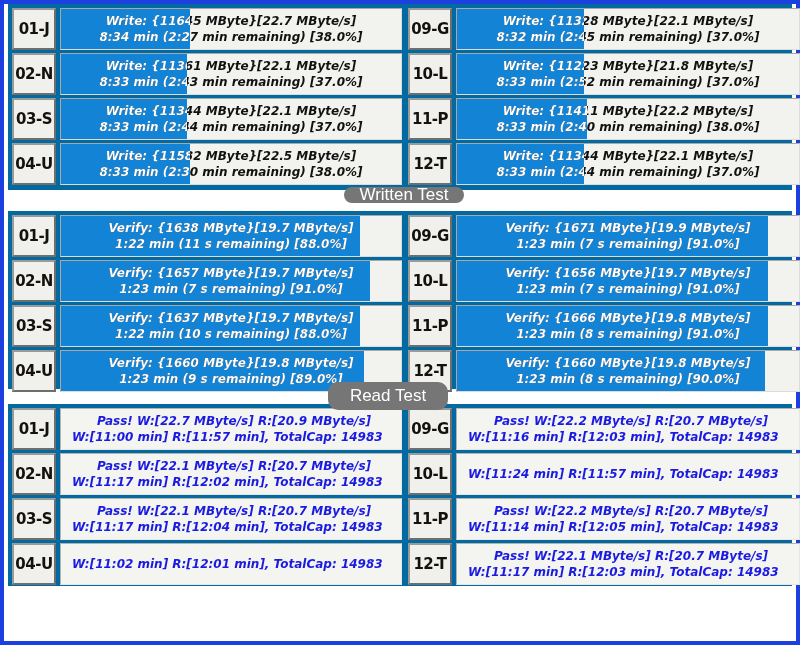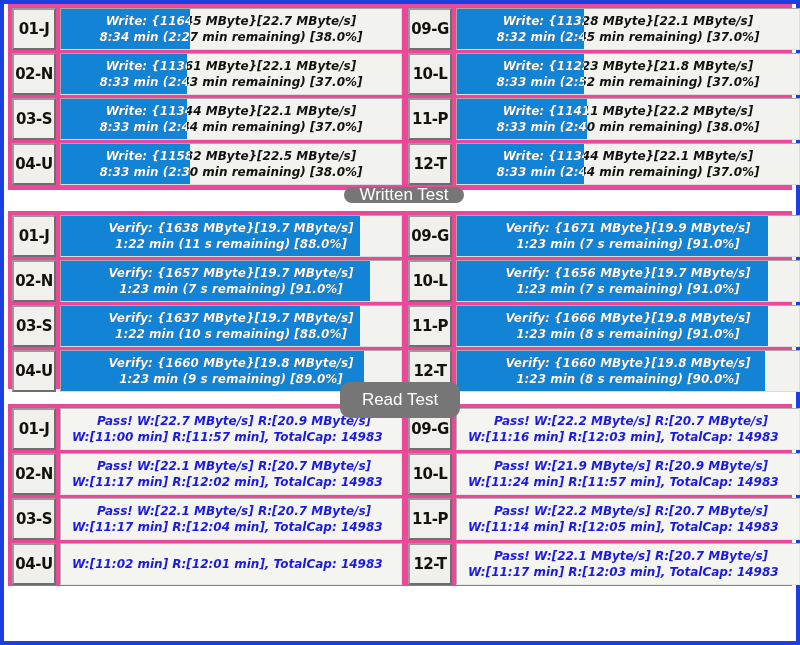--- a/index.html
+++ b/index.html
@@ -12,21 +12,21 @@
   .app{
     position:relative;
     width:800px;height:645px;
     box-sizing:border-box;
     border:4px solid #1c3fe0;
     background:#ffffff;
   }
   .section{
     position:absolute;
     left:4px; right:4px;
-    background:#ec4899;
+    background:#0369a1;
   }
   .sec-write{ top:0px;   height:186px; }
   .sec-read{  top:207px; height:178px; }
   .sec-pass{  top:400px; height:182px; }
 
   .col{
     position:absolute;
     top:0; bottom:0;
   }
   .col-left{  left:4px;  width:390px; }
@@ -126,21 +126,21 @@
     background:#767676;
     color:#ffffff;
     border-radius:10px;
     font-family:"Liberation Sans",sans-serif;
     font-size:17px;
     display:flex;align-items:center;justify-content:center;
     z-index:5;
     white-space:nowrap;
   }
   .pill-written{ left:340px; top:183px; width:120px; height:16px; }
-  .pill-read{   left:336px; top:378px; width:120px; height:36px;border-radius:10px; }
+  .pill-read{   left:324px; top:378px; width:120px; height:28px;border-radius:10px; }
   .pill-total{  left:277px; top:582px; width:248px; height:32px; border-radius:12px; font-size:17px;}
 </style>
 </head>
 <body>
 
 <div class="app">
 
   <div class="section sec-write">
     <div class="col col-left" id="write-left">
         <div class="row" style="top: 4px;">
@@ -478,21 +478,20 @@
               <div>Pass! W:[22.2 MByte/s] R:[20.7 MByte/s]</div>
               <div class="l2">: W:[11:16 min] R:[12:03 min], TotalCap: 14983</div>
             </div>
           </div>
         </div>
         <div class="row" style="top: 49px;">
           <div class="chip">10-L</div>
           <div class="gap"></div>
           <div class="bar pass">
             <div class="passtext">
-              <div>Pass! W:[21.9 MByte/s] R:[20.9 MByte/s]</div>
               <div class="l2">: W:[11:24 min] R:[11:57 min], TotalCap: 14983</div>
             </div>
           </div>
         </div>
         <div class="row" style="top: 94px;">
           <div class="chip">11-P</div>
           <div class="gap"></div>
           <div class="bar pass">
             <div class="passtext">
               <div>Pass! W:[22.2 MByte/s] R:[20.7 MByte/s]</div>

